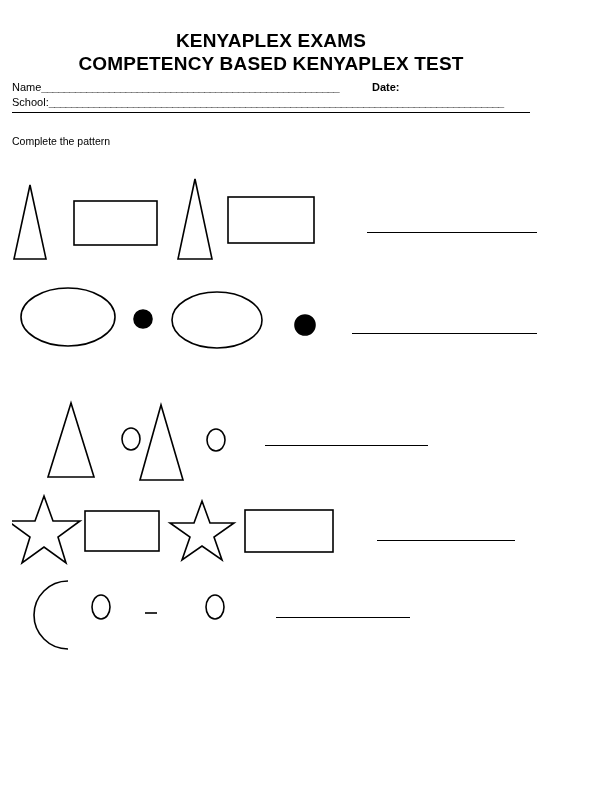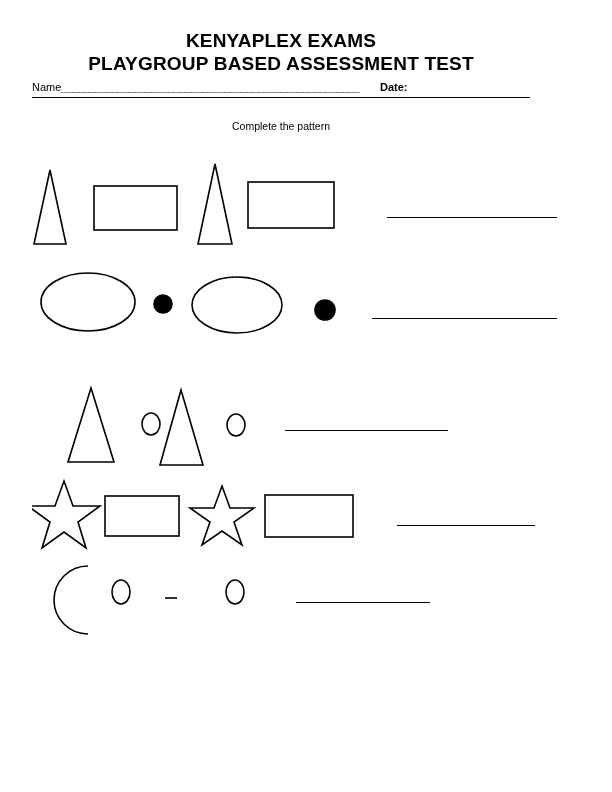--- a/index.html
+++ b/index.html
@@ -13,21 +13,21 @@
     font-family: "Liberation Sans", sans-serif;
     color: #000000;
     position: relative;
     overflow: hidden;
   }
   .page {
     position: relative;
     width: 560px;
     height: 792px;
     box-sizing: border-box;
-    padding: 30px 30px 0 32px;
+    padding: 30px 30px 0 12px;
   }
   .header {
     text-align: center;
   }
   .title-1 {
     font-size: 19px;
     font-weight: bold;
     letter-spacing: 0.2px;
     line-height: 1.15;
   }
@@ -64,34 +64,33 @@
     font-size: 11px;
   }
   .dots {
     letter-spacing: -0.5px;
     font-weight: bold;
     font-size: 11px;
     text-align: center;
   }
   .date-label {
     position: absolute;
-    left: 348px;
+    left: 360px;
     top: 0;
     font-weight: bold;
     font-size: 11px;
   }
   .rule {
     border-bottom: 1.5px solid #000;
     width: 100%;
     margin-top: 1px;
   }
   .instruction {
     margin-top: 22px;
     font-size: 10.5px;
-    text-align: center;
   }
   .patterns {
     position: relative;
     margin-top: 10px;
   }
   .row {
     position: relative;
     width: 100%;
   }
   .blank-line {
@@ -101,27 +100,30 @@
   svg { display: block; }
   .shape-svg { position: absolute; }
 </style>
 </head>
 <body>
 
 <div class="page">
 
   <div class="header">
     <div class="title-1">KENYAPLEX EXAMS</div>
-    <div class="title-2">PLAYGROUP BASED ASSESSMENT TEST</div>
+    <div class="title-2">COMPETENCY BASED KENYAPLEX TEST</div>
   </div>
 
   <div class="fields">
     <div class="field-row">
       <span class="lbl">Name</span><span class="dots">_____________________________________________________</span>
       <span class="date-label">Date:</span>
+    </div>
+    <div class="field-row">
+      <span class="lbl">School:</span><span class="dots">_________________________________________________________________________________</span>
     </div>
     <div class="rule"></div>
   </div>
 
   <div class="instruction">Complete the pattern</div>
 
   <div class="patterns">
 
     <div class="row" style="height:118px;">
       <svg class="shape-svg" style="left:0px; top:10px;" width="540" height="100" viewBox="0 0 540 100">

